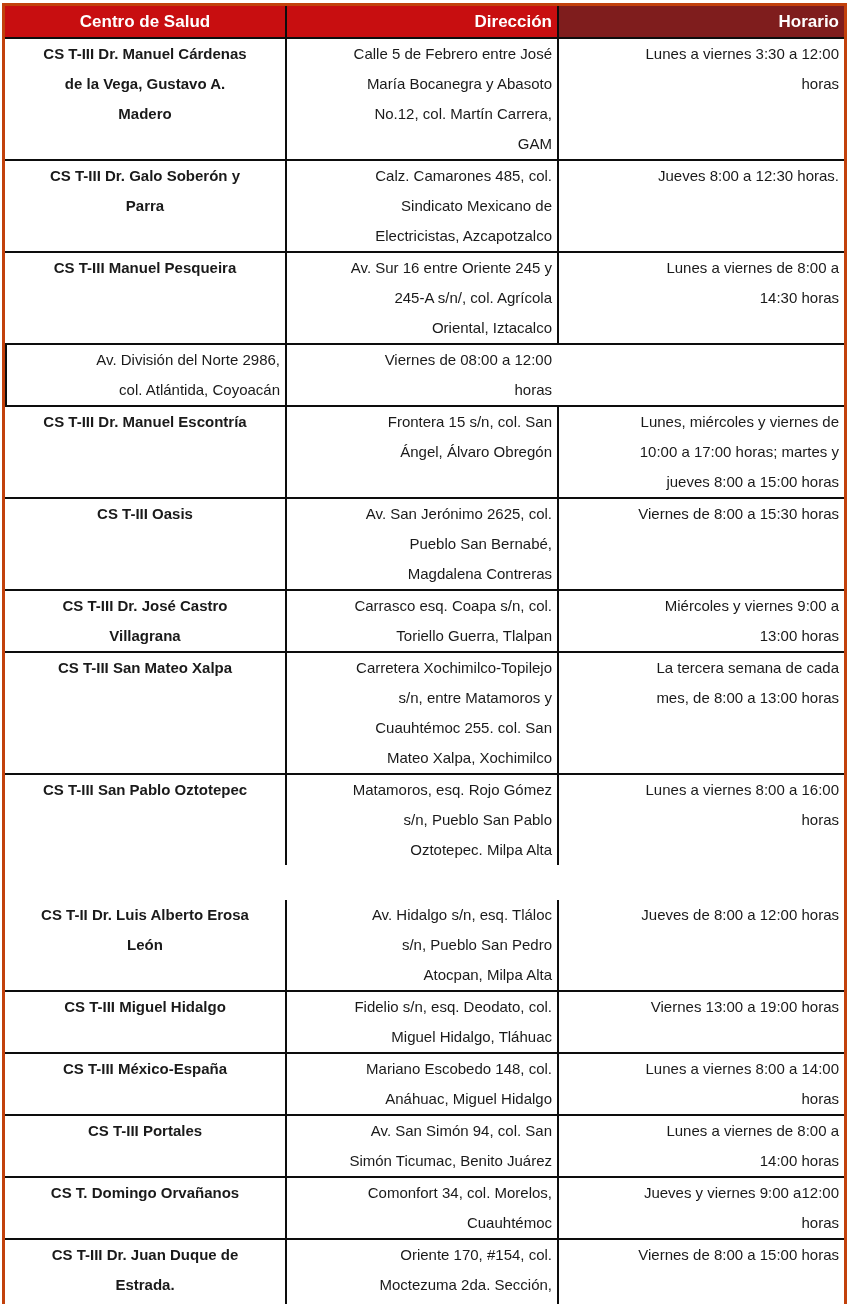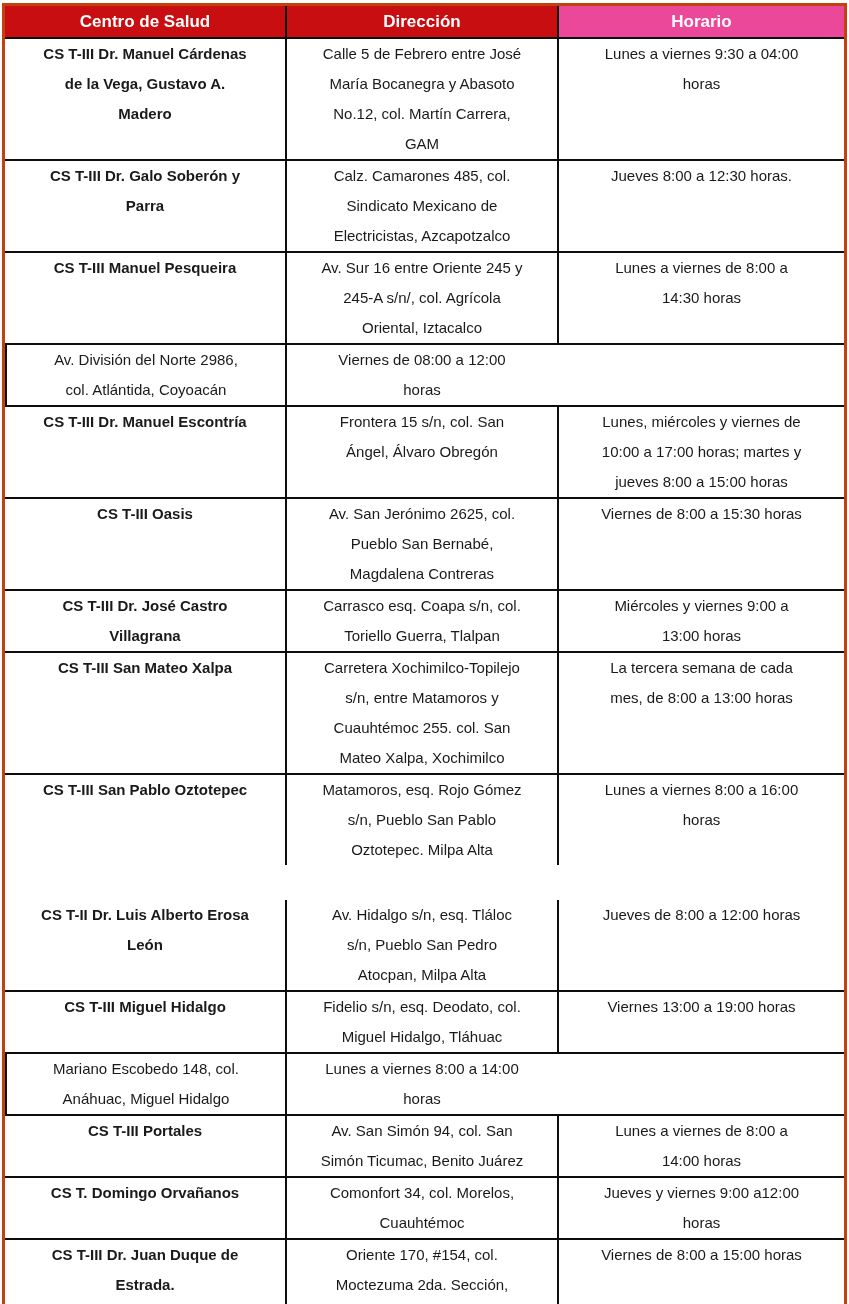--- a/index.html
+++ b/index.html
@@ -45,45 +45,46 @@
   .header-row .cell {
     background: #c80e10;
     color: #ffffff;
     font-weight: bold;
     font-size: 17px;
     line-height: 31px;
     white-space: nowrap;
   }
   .col2, .col3 {
     border-left: 2px solid #0d0d0d;
+    text-align: right;
   }
   .name {
     font-weight: bold;
   }
 </style>
 </head>
 <body>
 
 <div class="page">
   <div class="table">
     <div class="header-row">
       <div class="cell col1" style="background: rgb(200, 14, 16); color: rgb(255, 255, 255);">Centro de Salud</div>
       <div class="cell col2" style="background: rgb(200, 14, 16); color: rgb(255, 255, 255);">Dirección</div>
-      <div class="cell col3" style="background: #ec4899; color: rgb(255, 255, 255);">Horario</div>
+      <div class="cell col3" style="background: #7f1d1d; color: rgb(255, 255, 255);">Horario</div>
     </div>
     <div id="table-body">
         <div class="row">
     <div class="cell col1 name">CS T-III Dr. Manuel Cárdenas
 de la Vega, Gustavo A.
 Madero</div>
     <div class="cell col2">Calle 5 de Febrero entre José
 María Bocanegra y Abasoto
 No.12, col. Martín Carrera,
 GAM</div>
-    <div class="cell col3">Lunes a viernes 9:30 a 04:00
+    <div class="cell col3">Lunes a viernes 3:30 a 12:00
 horas</div>
   </div>
         <div class="row">
     <div class="cell col1 name">CS T-III Dr. Galo Soberón y
 Parra</div>
     <div class="cell col2">Calz. Camarones 485, col.
 Sindicato Mexicano de
 Electricistas, Azcapotzalco</div>
     <div class="cell col3">Jueves 8:00 a 12:30 horas.</div>
   </div>
@@ -149,20 +150,21 @@
 Atocpan, Milpa Alta</div>
     <div class="cell col3">Jueves de 8:00 a 12:00 horas</div>
   </div>
         <div class="row">
     <div class="cell col1 name">CS T-III Miguel Hidalgo</div>
     <div class="cell col2">Fidelio s/n, esq. Deodato, col.
 Miguel Hidalgo, Tláhuac</div>
     <div class="cell col3">Viernes 13:00 a 19:00 horas</div>
   </div>
         <div class="row">
+    <div class="cell col1 name">CS T-III México-España</div>
     <div class="cell col2">Mariano Escobedo 148, col.
 Anáhuac, Miguel Hidalgo</div>
     <div class="cell col3">Lunes a viernes 8:00 a 14:00
 horas</div>
   </div>
         <div class="row">
     <div class="cell col1 name">CS T-III Portales</div>
     <div class="cell col2">Av. San Simón 94, col. San
 Simón Ticumac, Benito Juárez</div>
     <div class="cell col3">Lunes a viernes de 8:00 a

